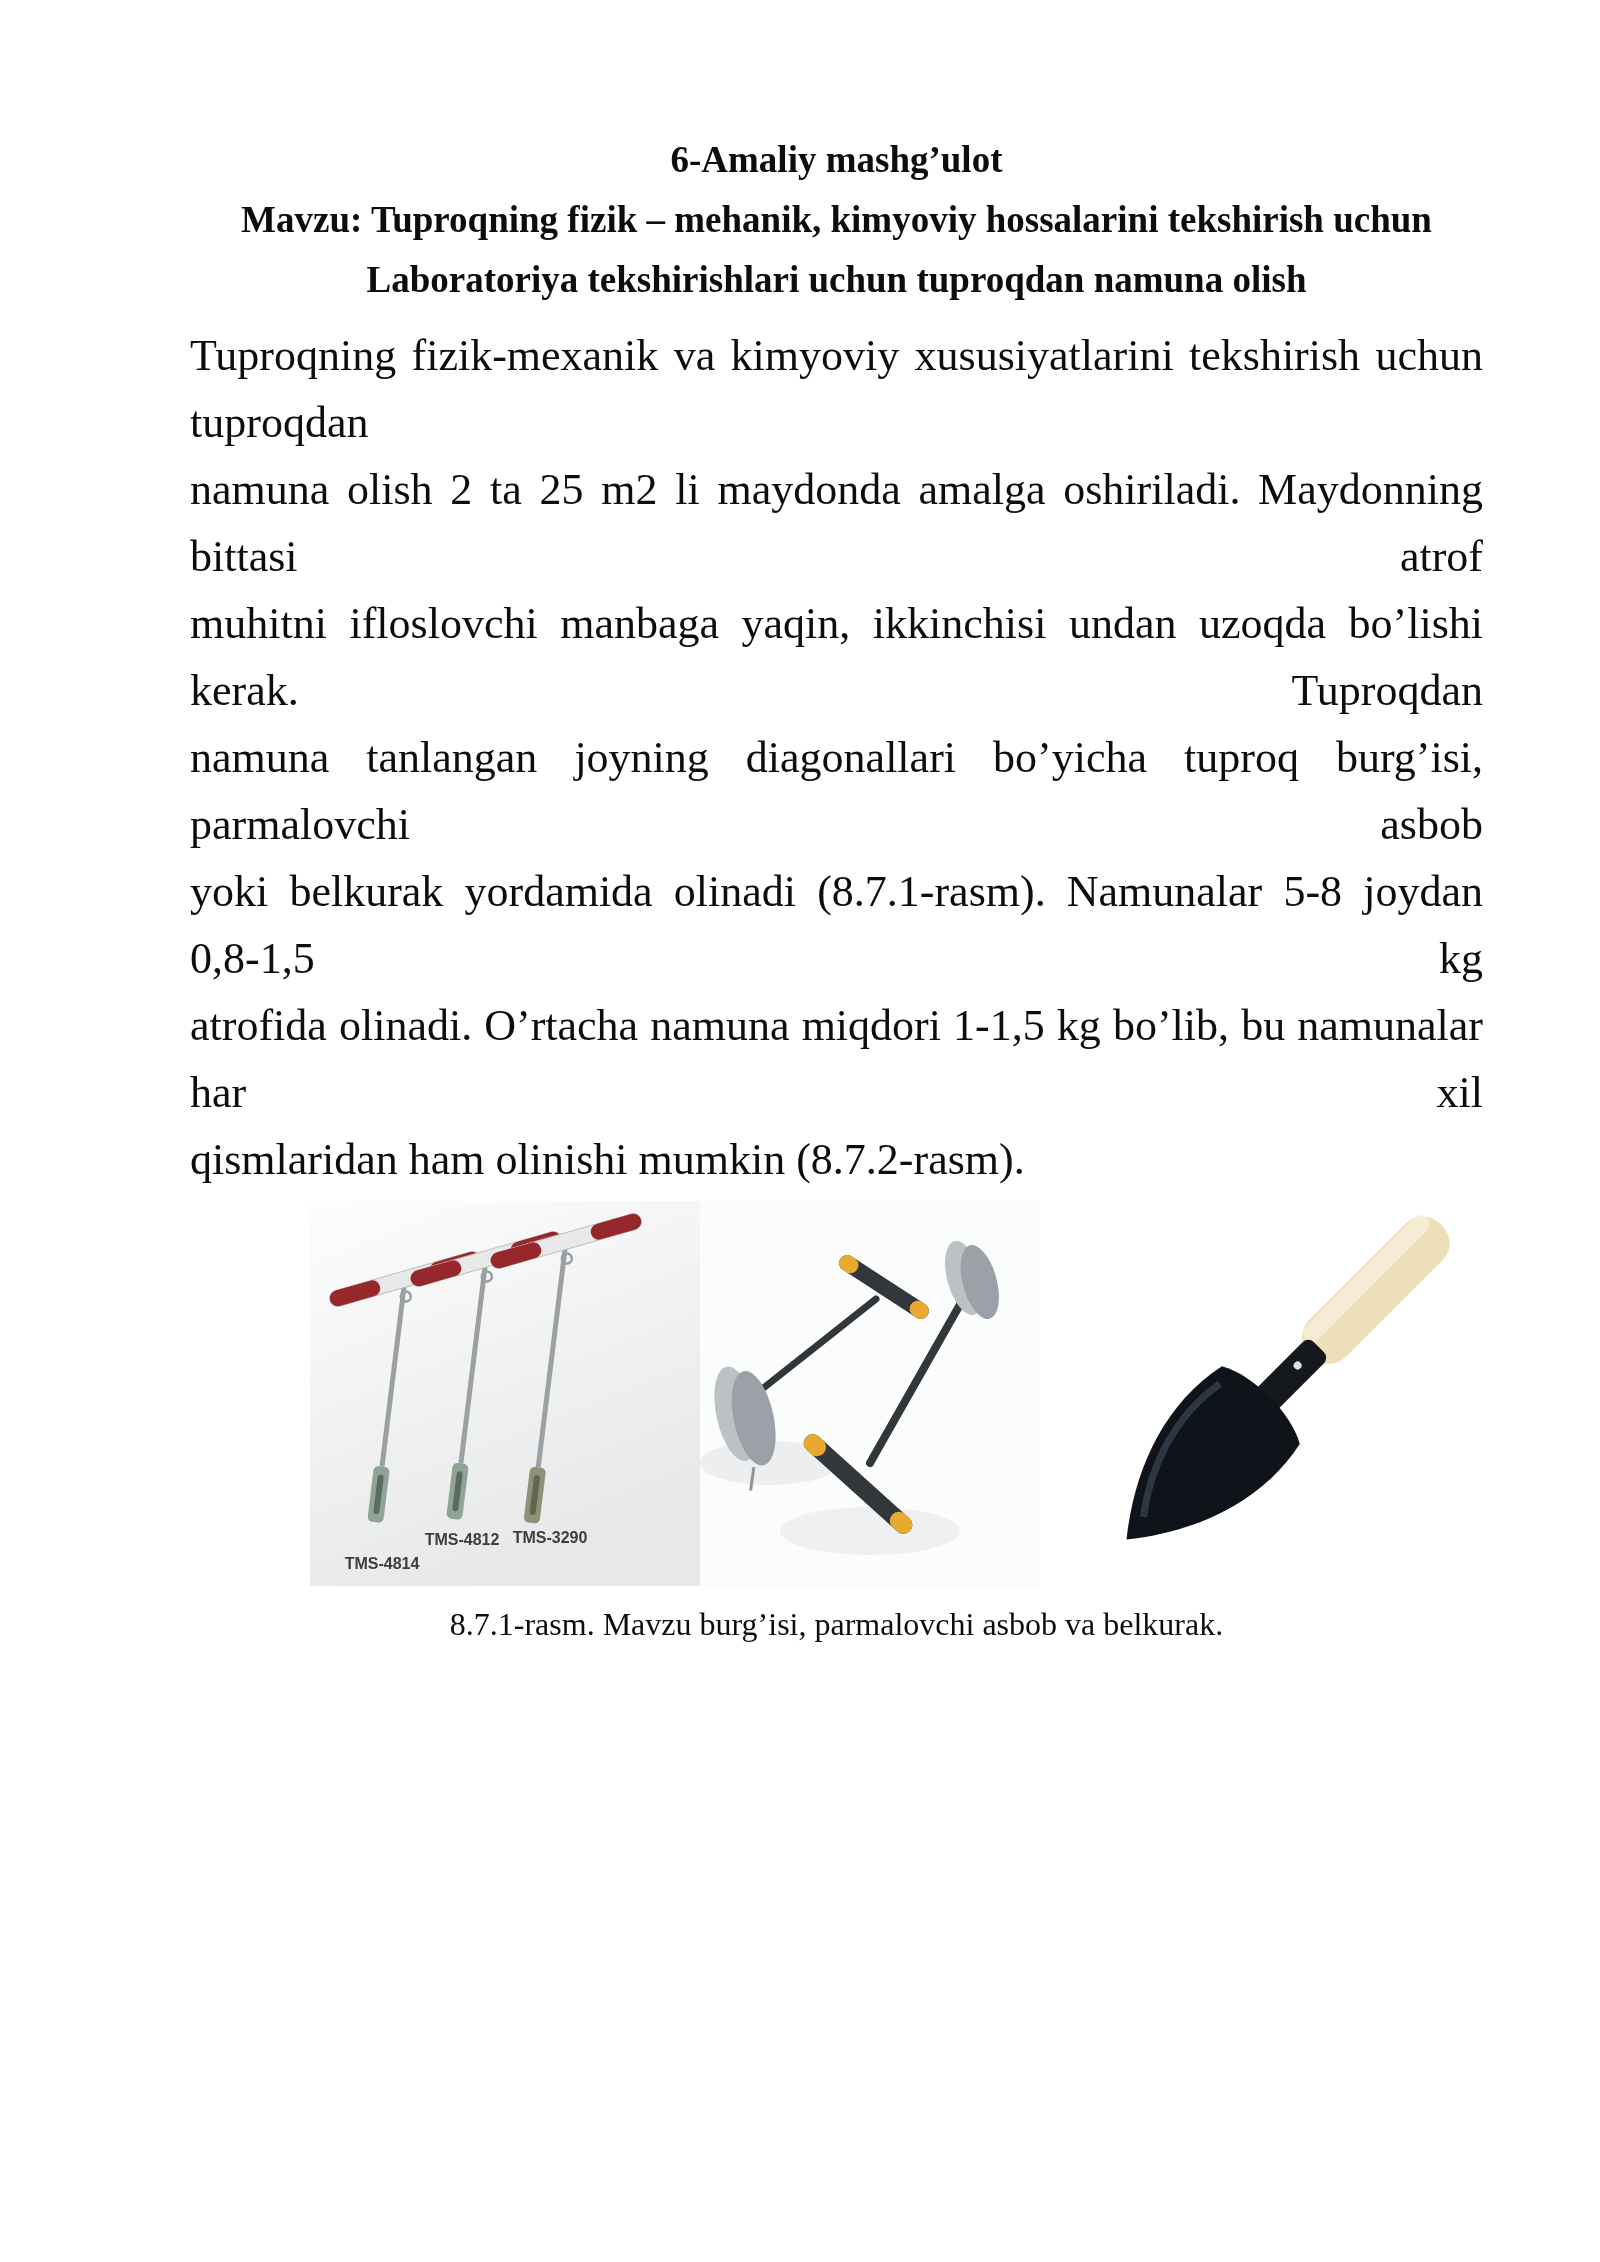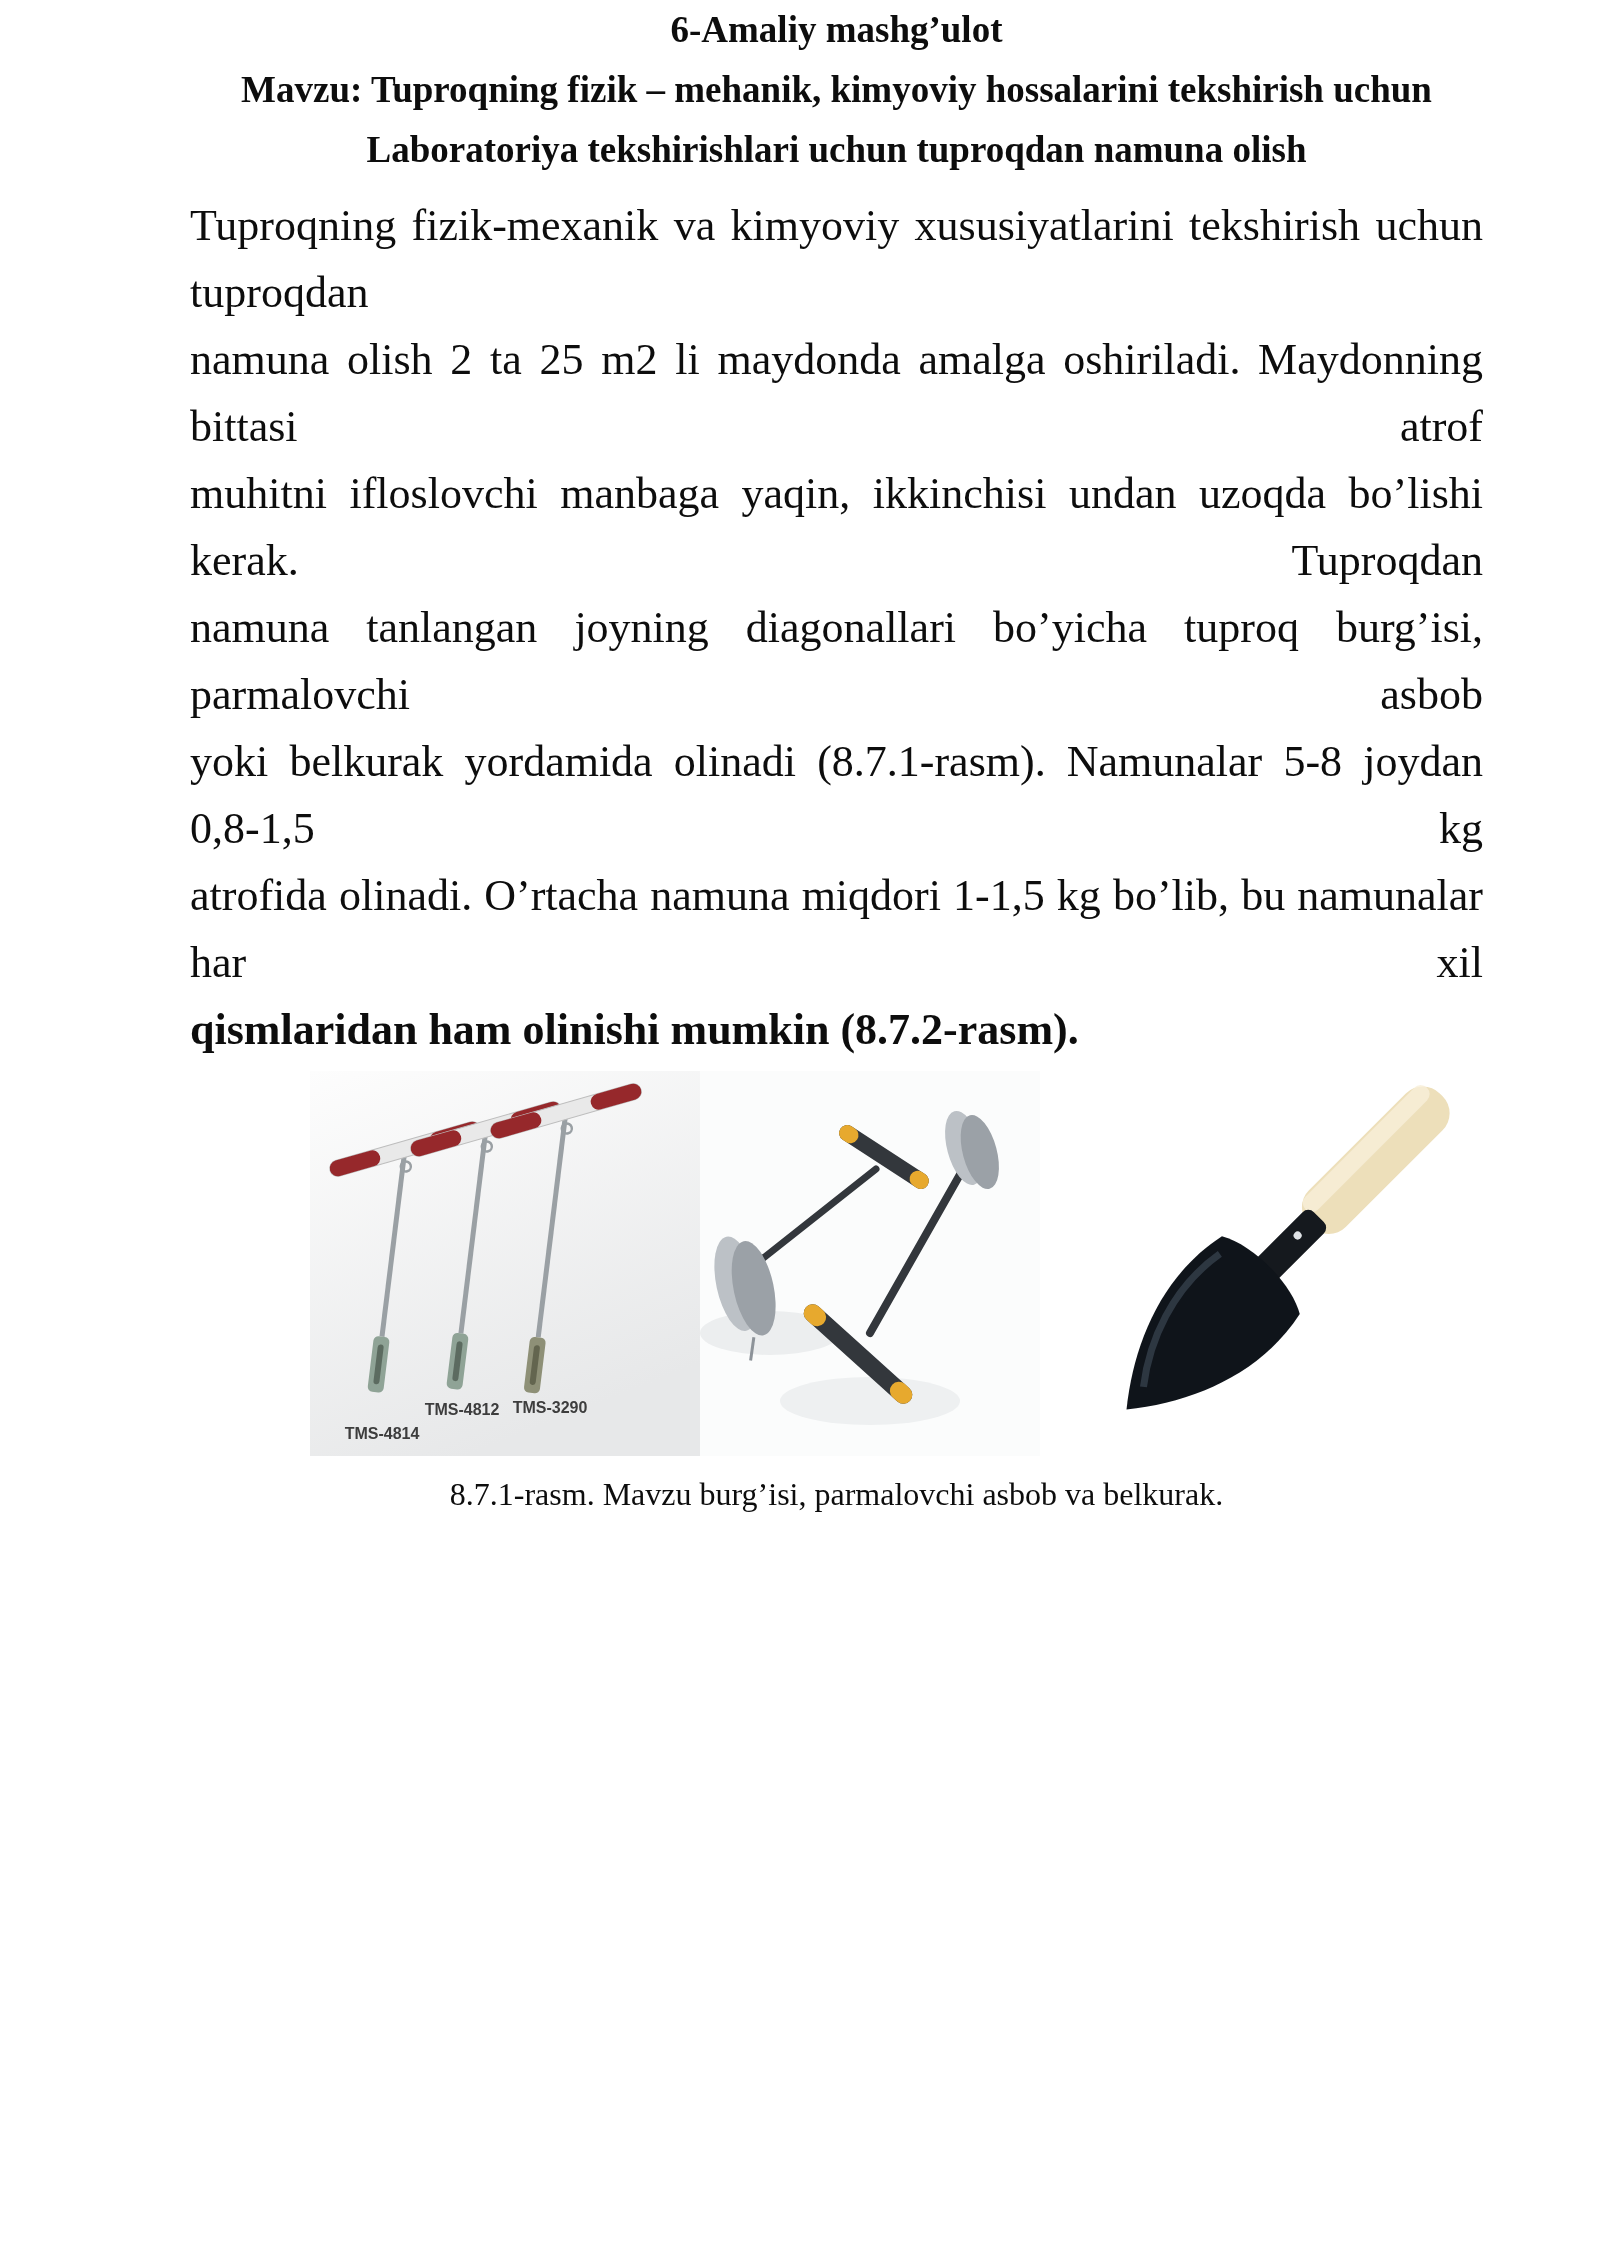--- a/index.html
+++ b/index.html
@@ -11,38 +11,38 @@
     background: #ffffff;
     overflow: hidden;
     font-family: "Liberation Serif", "DejaVu Serif", serif;
     color: #0d0d0d;
   }
   .content {
     margin-left: 190px;
     width: 1293px;
   }
   .title-block {
+    padding-top: 130px;
     text-align: center;
     font-weight: bold;
     font-size: 37px;
     line-height: 60px;
   }
   .body-par {
     margin-top: 12px;
     font-size: 44px;
     line-height: 67px;
   }
   .jline {
     text-align: justify;
     text-align-last: justify;
   }
   .jline.last {
     text-align: justify;
     text-align-last: auto;
-    font-weight: bold;
   }
   .figure-row {
     margin-left: 120px;
     margin-top: 8px;
     width: 1160px;
     height: 385px;
     display: flex;
     position: relative;
   }
   .panel { position: relative; height: 385px; }

